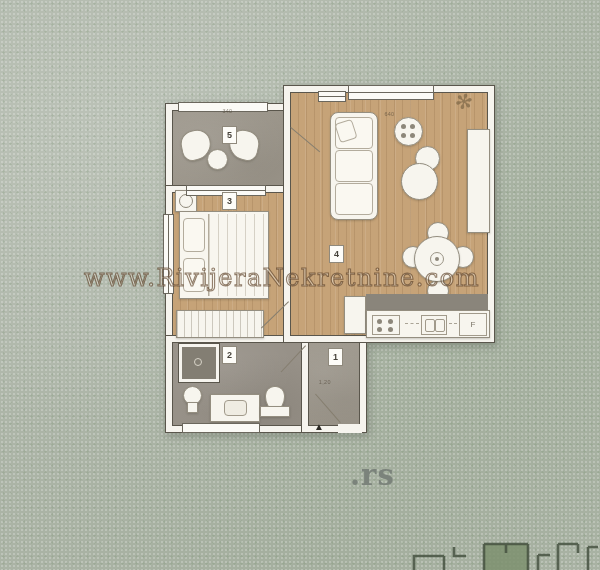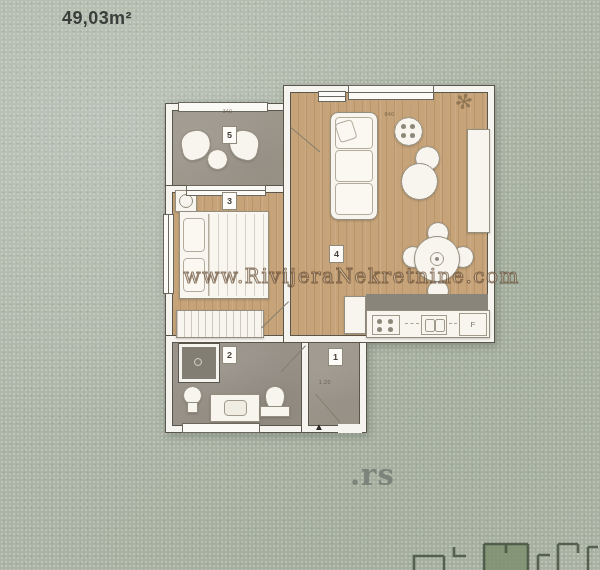--- a/index.html
+++ b/index.html
@@ -37,42 +37,41 @@
   .win.h{background-image:linear-gradient(to bottom, transparent 44%, #6b675d 44%, #6b675d 56%, transparent 56%);}
   .win.v{background-image:linear-gradient(to right, transparent 44%, #6b675d 44%, #6b675d 56%, transparent 56%);}
   .door{position:absolute;height:0;border-top:1.5px solid #857e6f;transform-origin:0 0;z-index:4;}
   .eraser{position:absolute;background:var(--wall);z-index:4;}
   .chip{position:absolute;min-width:11px;height:16px;background:#fdfcf8;border:1px solid #8f897c;
         display:flex;align-items:center;justify-content:center;
         font:700 9px "Liberation Sans",sans-serif;color:#47433b;z-index:5;padding:0 1px;}
   .dim{position:absolute;font-size:8px;color:rgba(75,65,50,.6);transform:scale(.68);z-index:5;letter-spacing:.5px;}
   .cushion{position:absolute;background:#faf8f1;border:1px solid #b3ac9d;border-radius:4px;}
   #area-label{position:absolute;left:62px;top:8px;font-size:18px;font-weight:700;color:#3a3d3a;letter-spacing:.4px;z-index:6;}
-  #watermark{position:absolute;left:84px;top:264px;width:436px;text-align:right;white-space:nowrap;
-             font-family:"DejaVu Serif",serif;font-size:20px;letter-spacing:1.5px;
+  #watermark{position:absolute;left:84px;top:264px;width:436px;text-align:left;white-space:nowrap;
+             font-family:"DejaVu Serif",serif;font-size:24px;letter-spacing:1.5px;
              color:rgba(244,236,222,.34);-webkit-text-stroke:1.1px rgba(82,54,28,.62);
              text-shadow:0 0 1px rgba(255,255,255,.15);z-index:6;}
   #logo{position:absolute;left:348px;top:458px;display:flex;align-items:baseline;z-index:6;
         font-family:"DejaVu Serif",serif;font-weight:700;}
   #logo .main{font-size:56px;letter-spacing:2px;
         background:linear-gradient(180deg,#f5ab5c 12%,#d4782a 78%);
         -webkit-background-clip:text;background-clip:text;color:transparent;
         filter:drop-shadow(0 1px 0 rgba(255,255,255,.30)) drop-shadow(0 0 1px rgba(120,60,15,.45));}
   #logo .tld{font-size:29px;color:#7b837b;margin-left:2px;letter-spacing:1px;}
   #entrance-arrow{position:absolute;left:314px;top:421px;font-size:10px;color:#2c2a25;z-index:5;}
   #plant{position:absolute;left:455px;top:90px;font-size:21px;color:rgba(128,106,74,.75);transform:rotate(15deg);z-index:3;}
   .dots{position:absolute;width:5px;height:5px;border-radius:50%;background:#8d877a;}
   #mini-plan{position:absolute;left:410px;top:541px;z-index:2;}
 </style>
 </head>
 <body>
 
 <div id="stage">
 
-  <div id="area-label">49,03m²</div>
 
   <div id="plan">
 
     <div class="room conc" style="left:166px;top:104px;width:114px;height:76px;"></div>
     <div class="room wood" style="left:166px;top:186px;width:114px;height:144px;"></div>
     <div class="room conc2" style="left:166px;top:336px;width:130px;height:84px;"></div>
     <div class="room conc" style="left:302px;top:330px;width:52px;height:90px;"></div>
     <div class="room wood" style="left:284px;top:86px;width:198px;height:244px;"></div>
 
     <div class="eraser" style="left:338px;top:424px;width:24px;height:9px;"></div>

